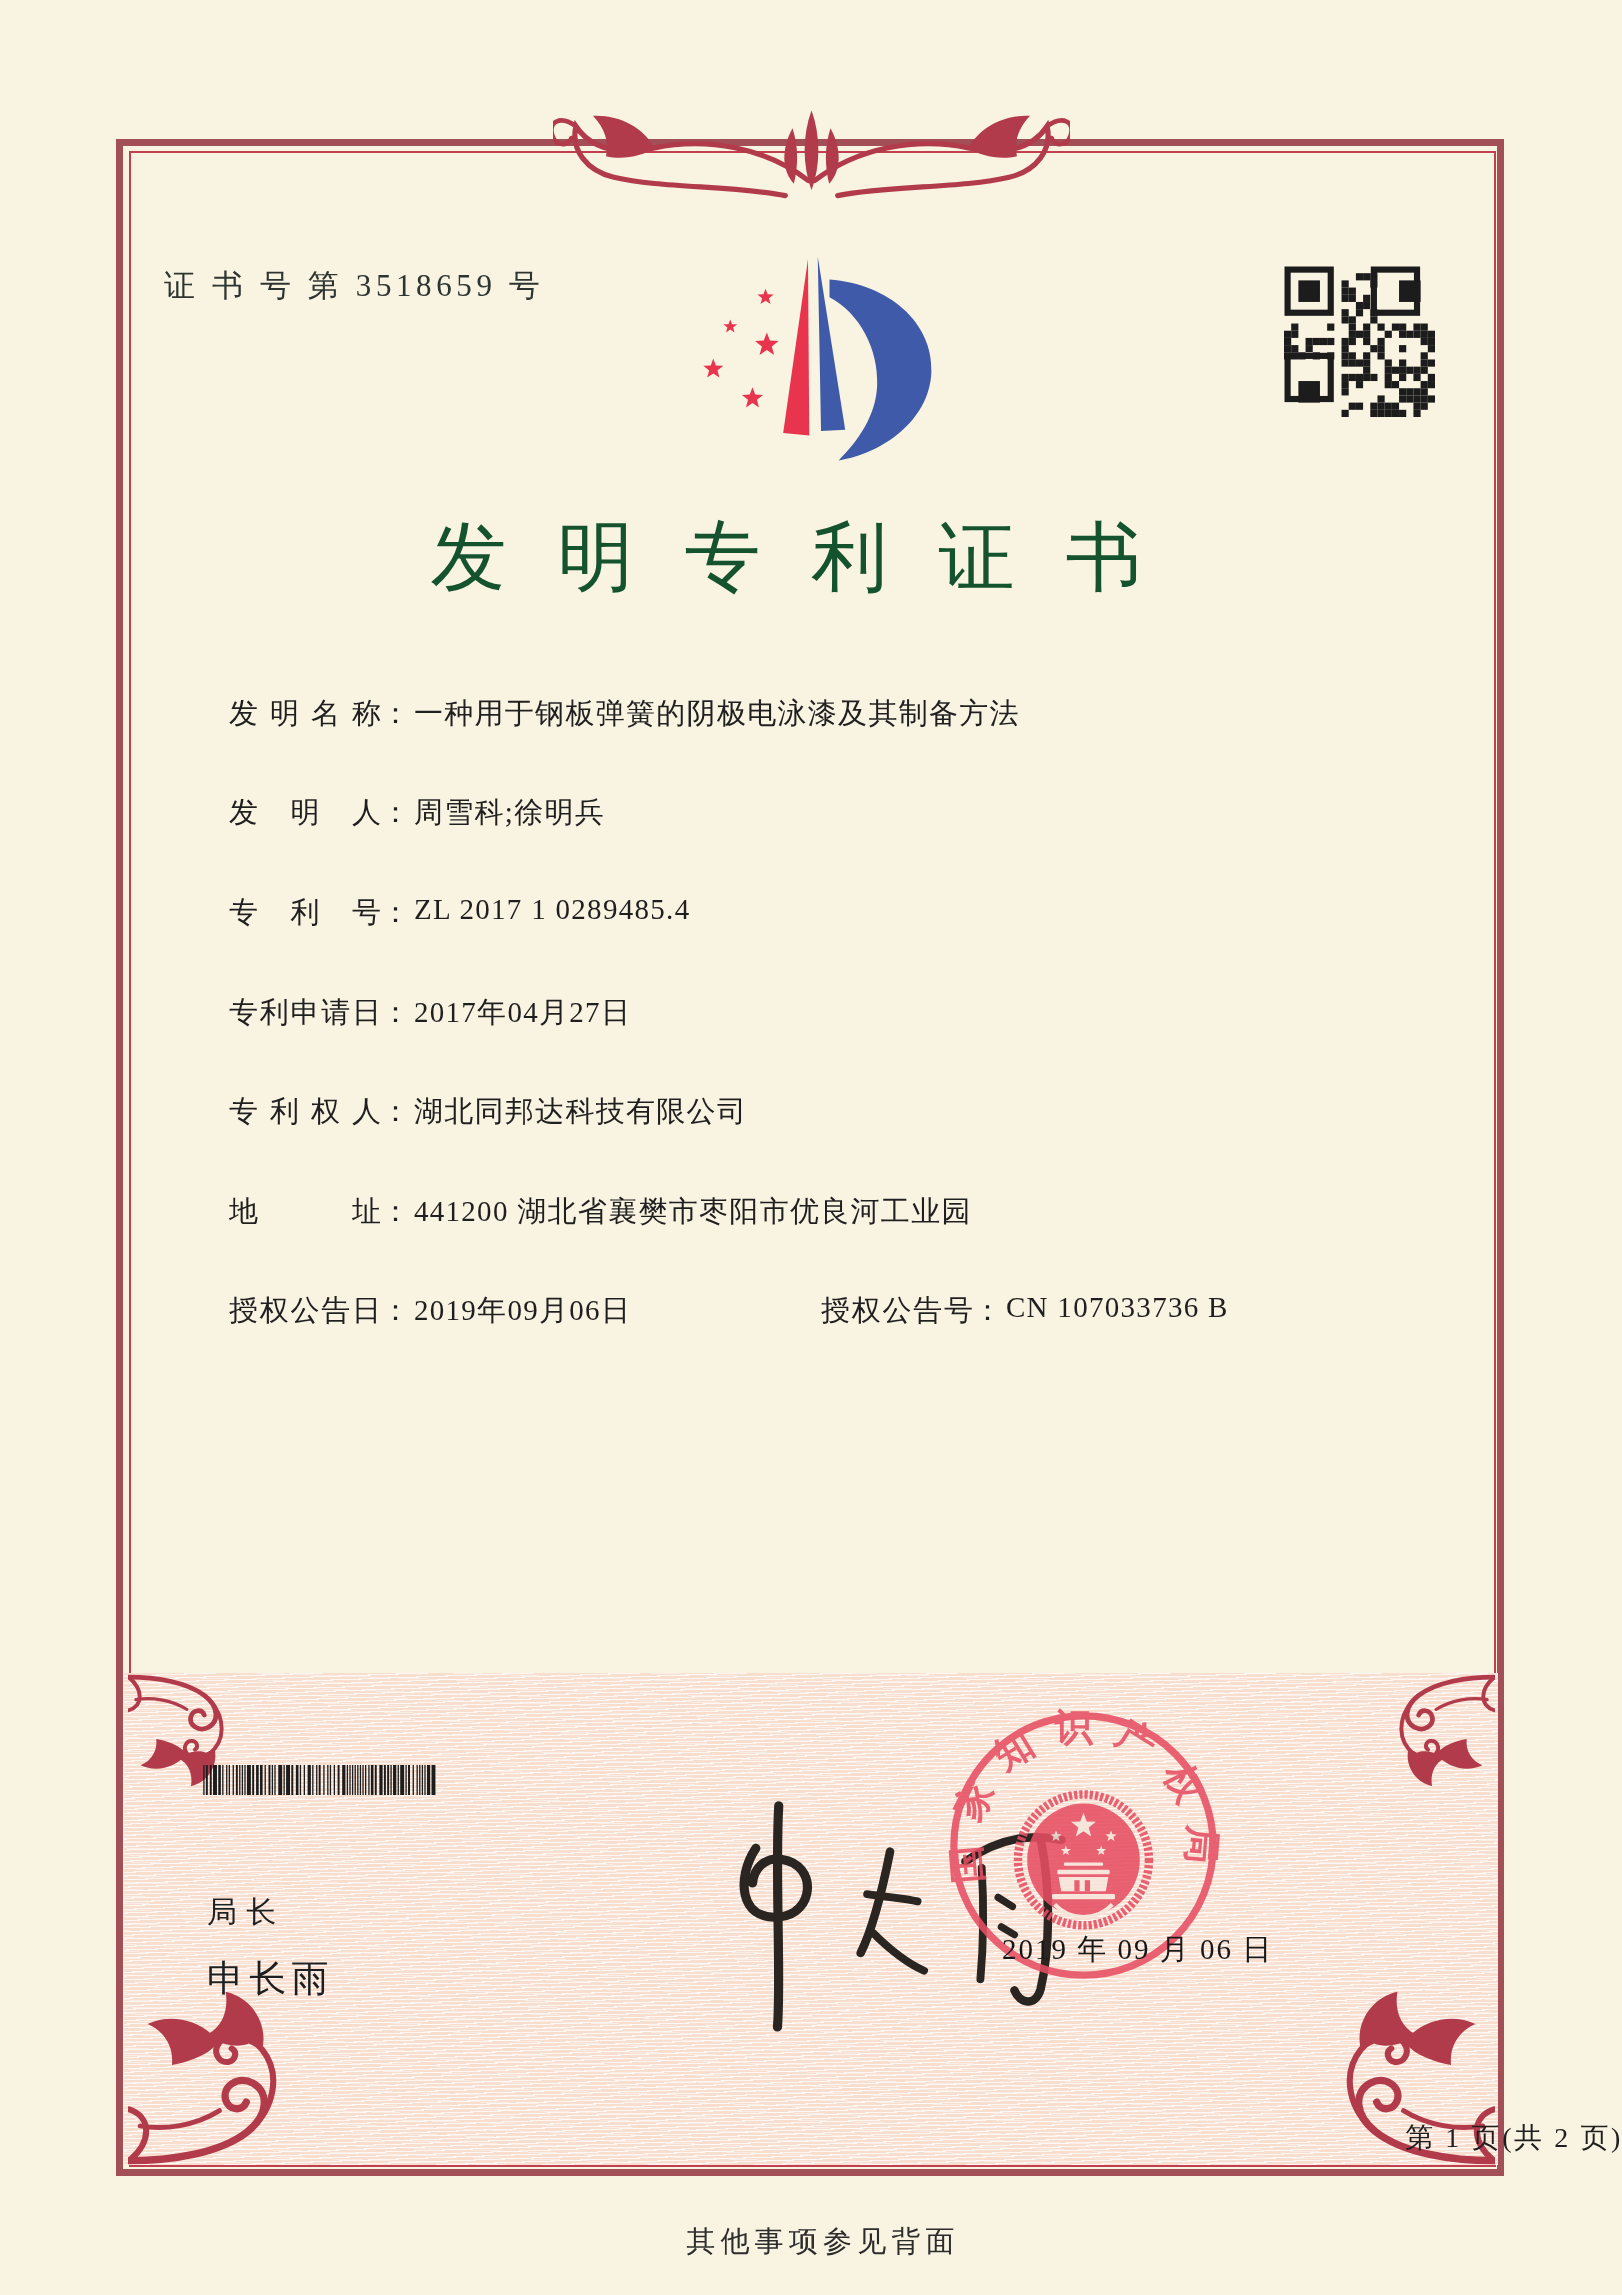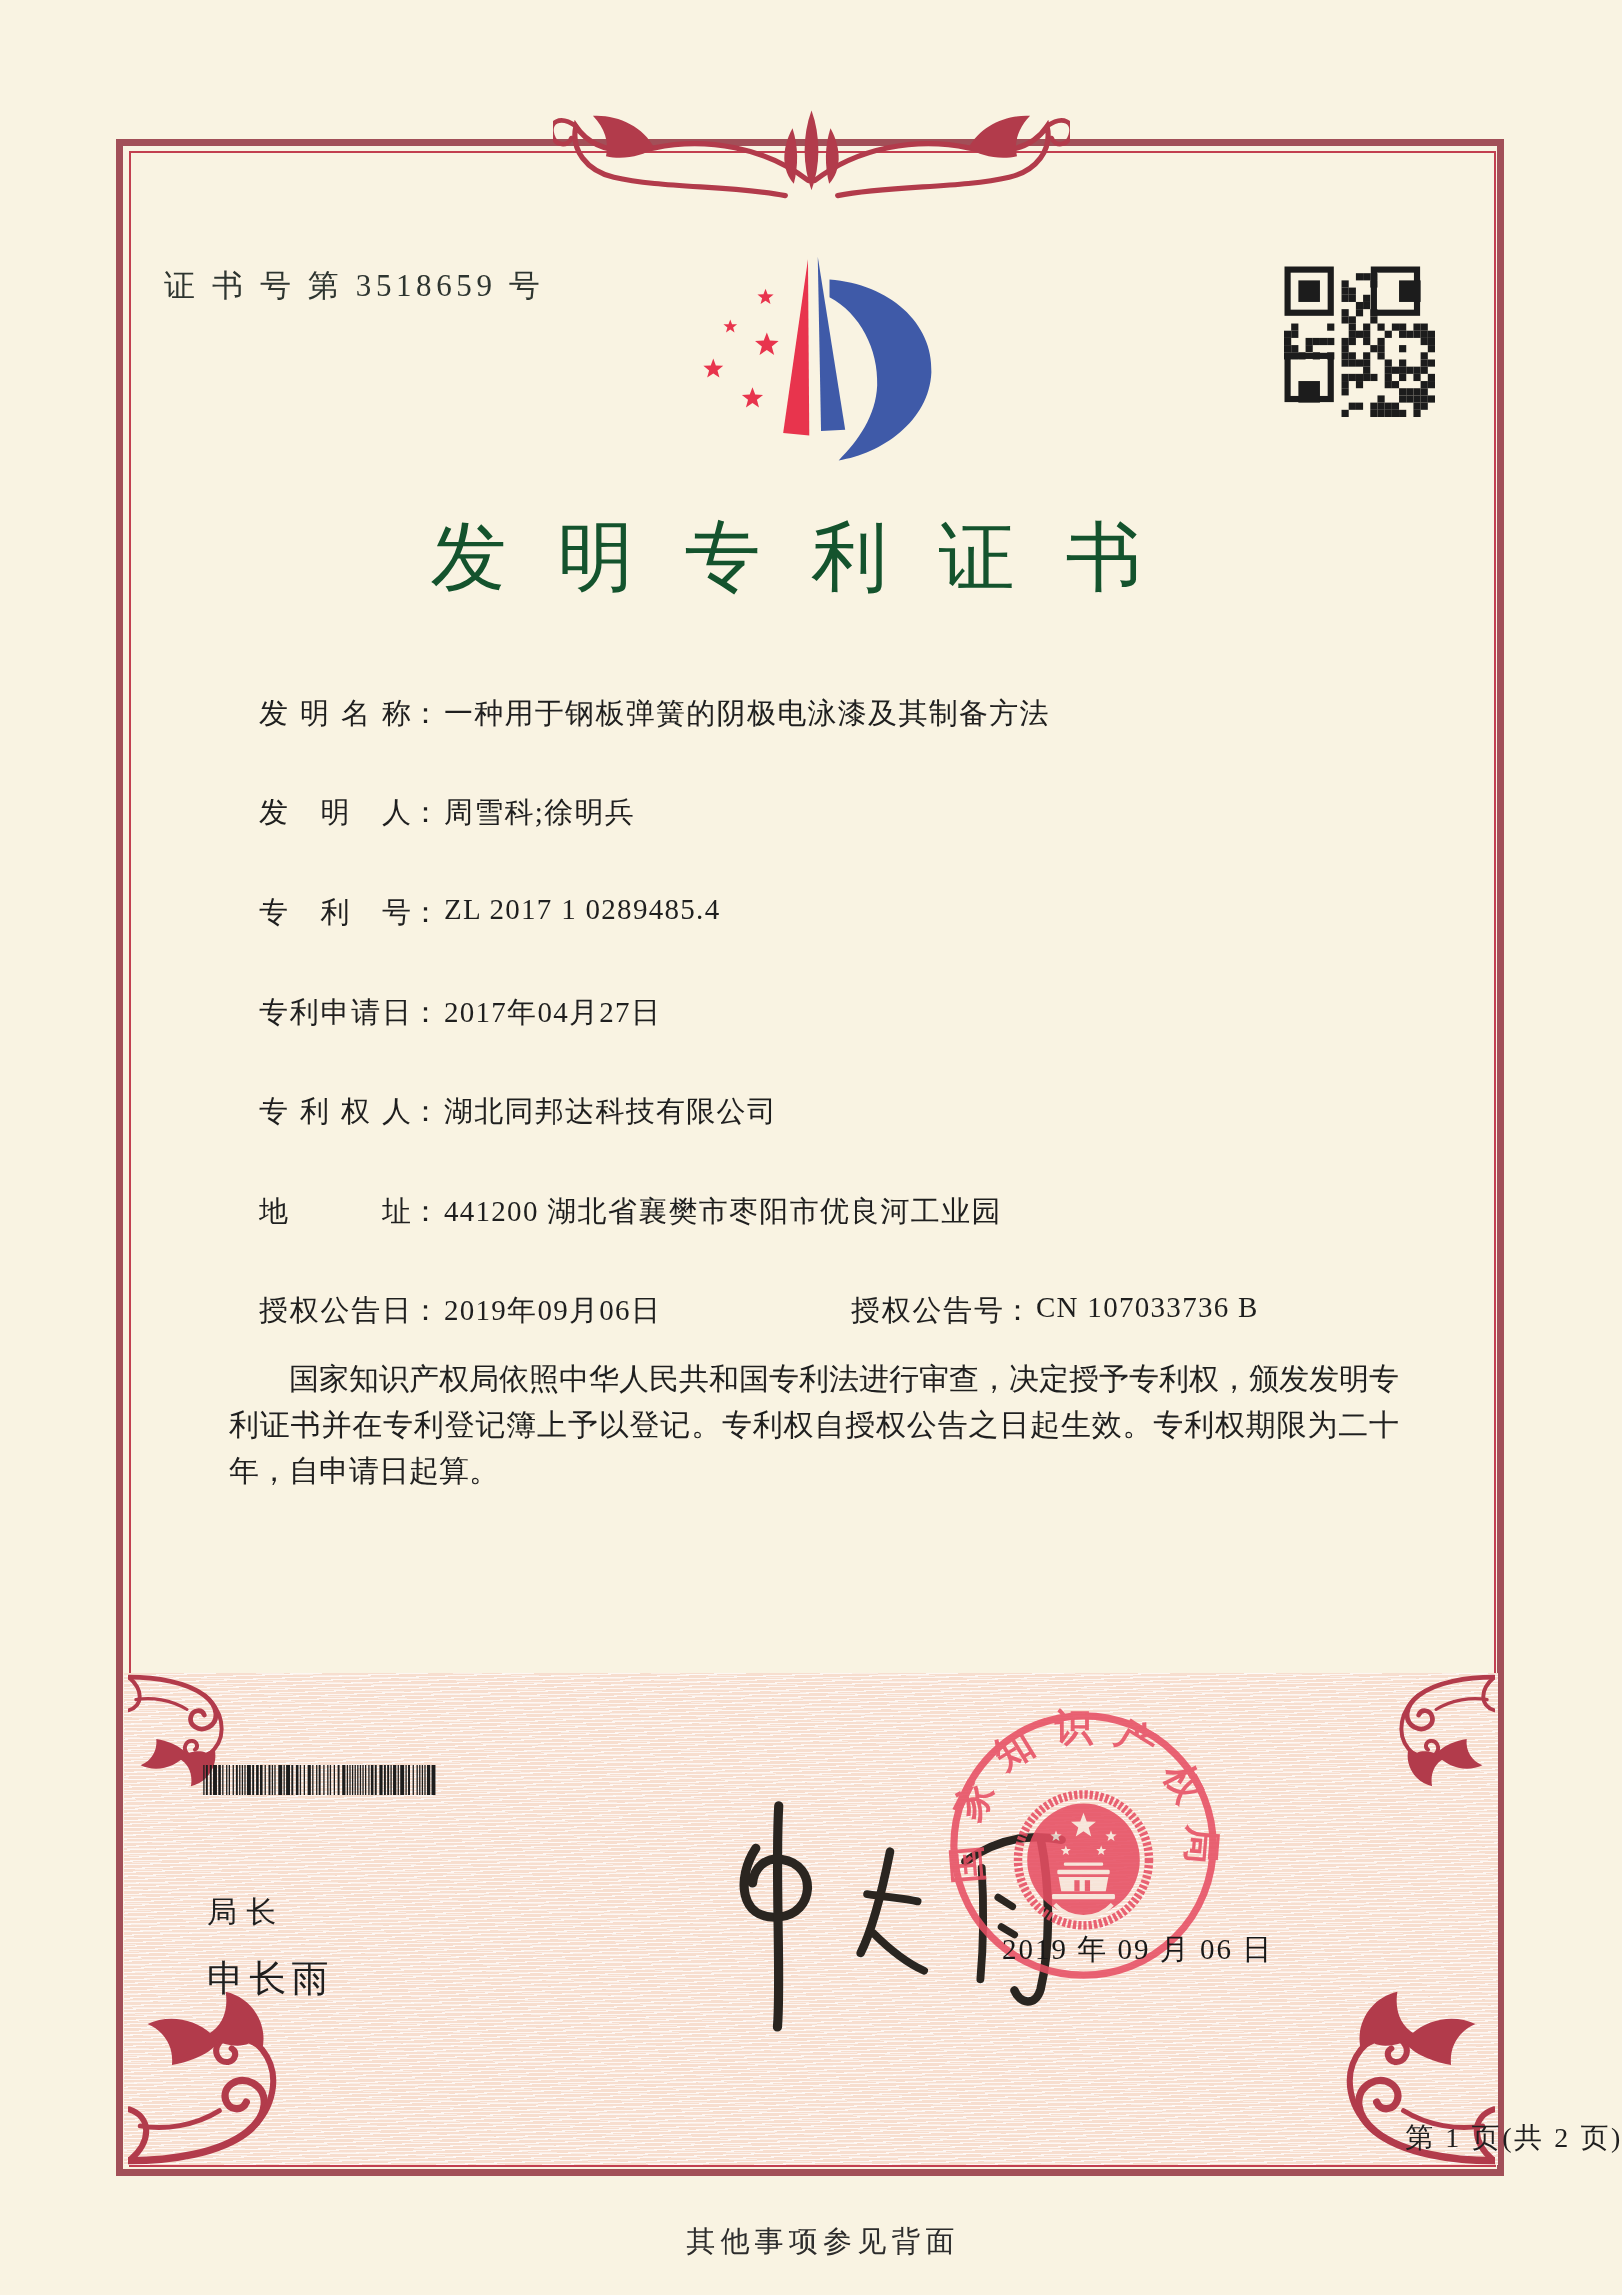--- a/index.html
+++ b/index.html
@@ -26,21 +26,21 @@
   .band{
     left:124px;top:1673px;width:1374px;height:492px;
     background:
       repeating-linear-gradient(178deg, rgba(255,255,255,0) 0 2.6px, rgba(255,255,255,.75) 2.6px 3.7px),
       repeating-linear-gradient(2deg, rgba(255,240,232,0) 0 5.9px, rgba(255,255,255,.45) 5.9px 6.9px),
       var(--band-pink);
   }
   .cert-no{left:164px;top:265px;font-size:31px;letter-spacing:4.6px;color:#2e3530;white-space:nowrap;}
   .page-title{left:50%;top:507px;transform:translateX(-50%);font-size:76px;letter-spacing:51px;white-space:nowrap;color:#14532d;}
   .row{left:229px;height:39px;font-size:29px;white-space:nowrap;}
-  .flabel{display:inline-block;width:152px;text-align:justify;text-align-last:justify;vertical-align:top;margin-left:30px;}
+  .flabel{display:inline-block;width:152px;text-align:justify;text-align-last:justify;vertical-align:top;}
   .fcolon{display:inline-block;vertical-align:top;}
   .fvalue{display:inline-block;vertical-align:top;letter-spacing:1.3px;padding-left:3.9px;}
   .pair2{position:absolute;left:592px;top:0;}
   .paras{left:229px;top:1356px;width:1170px;font-size:30px;line-height:46px;text-align:justify;}
   .paras p{margin:0;text-indent:60px;}
   .sig-title{left:207px;top:1892px;font-size:30px;letter-spacing:9.2px;}
   .sig-name{left:207px;top:1954px;font-size:37px;letter-spacing:5.2px;}
   .seal-date{left:976px;top:1930px;font-size:29px;letter-spacing:2px;color:#181818;white-space:nowrap;margin-left:26px;}
   .page-info{left:0;right:0;top:2119px;text-align:right;font-size:28px;letter-spacing:2.6px;margin-left:12px;}
   .back-note{left:0;right:0;top:2222px;text-align:center;font-size:29px;letter-spacing:5.2px;color:#2c2c2c;padding-left:23px;}
@@ -288,21 +288,20 @@
   <span class="flabel">地址</span><span class="fcolon">：</span><span class="fvalue">441200 湖北省襄樊市枣阳市优良河工业园</span>
 </div>
 <div class="abs row" style="top:1291px">
   <span class="flabel">授权公告日</span><span class="fcolon">：</span><span class="fvalue">2019年09月06日</span>
   <span class="pair2">
     <span class="flabel">授权公告号</span><span class="fcolon">：</span><span class="fvalue">CN 107033736 B</span>
   </span>
 </div>
 
 <div class="abs paras">
-  <p>国家知识产权局依照中华人民共和国专利法进行审查，决定授予专利权，颁发发明专利证书并在专利登记簿上予以登记。专利权自授权公告之日起生效。专利权期限为二十年，自申请日起算。</p>
 </div>
 
 <div class="abs" style="left:203px;top:1765px">
   <svg id="barcode-svg" width="234" height="30" viewBox="0 0 358 46">
       <rect x="0" y="0" width="2" height="46" fill="#1c1c1c"></rect>
       <rect x="4" y="0" width="3" height="46" fill="#1c1c1c"></rect>
       <rect x="10" y="0" width="3" height="46" fill="#1c1c1c"></rect>
       <rect x="15" y="0" width="6" height="46" fill="#1c1c1c"></rect>
       <rect x="23" y="0" width="4" height="46" fill="#1c1c1c"></rect>
       <rect x="29" y="0" width="2" height="46" fill="#1c1c1c"></rect>

